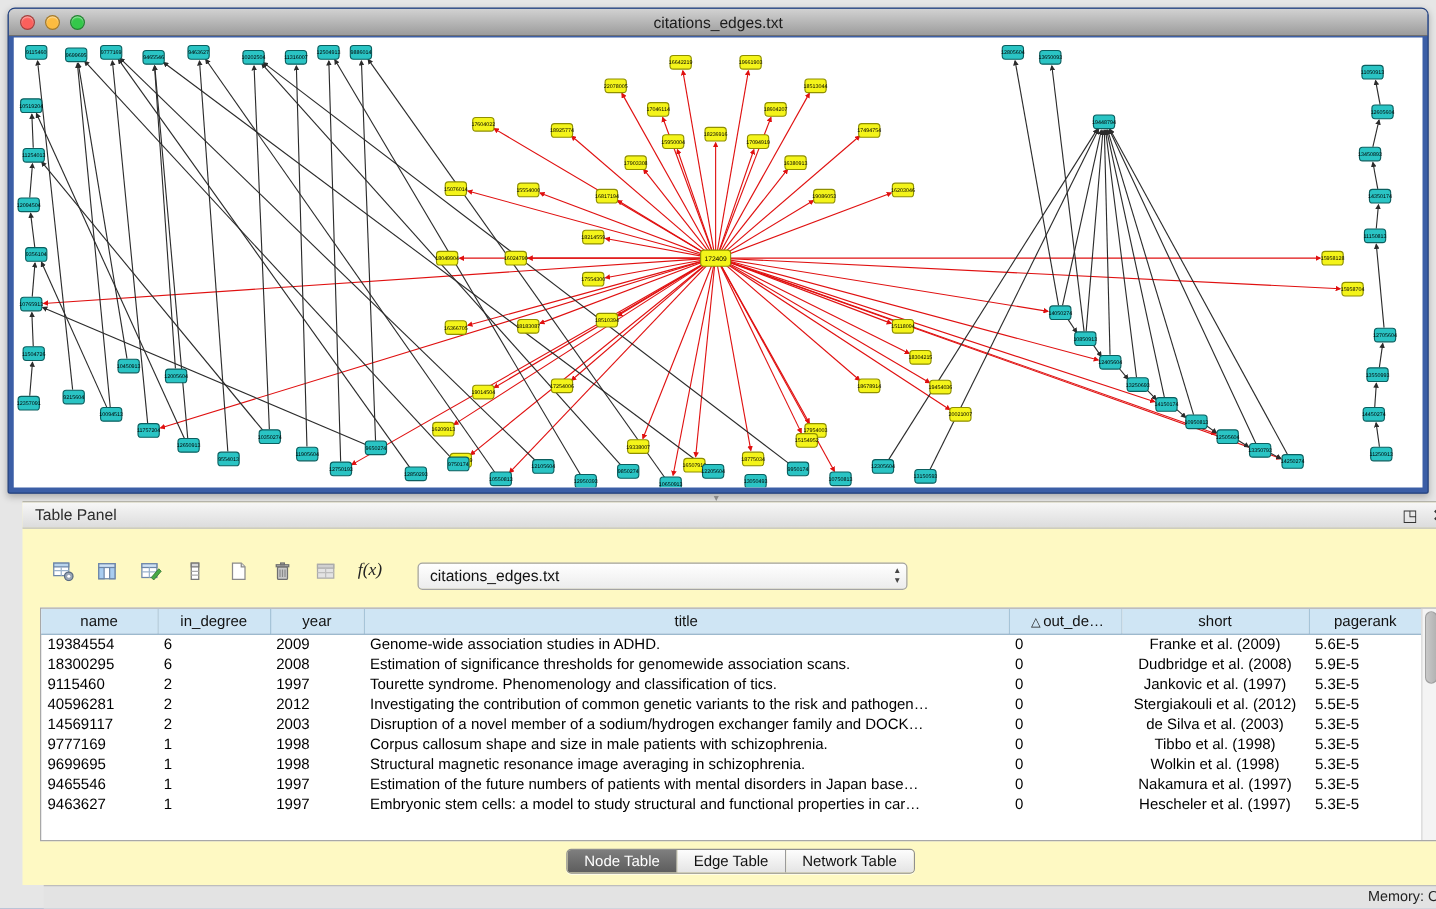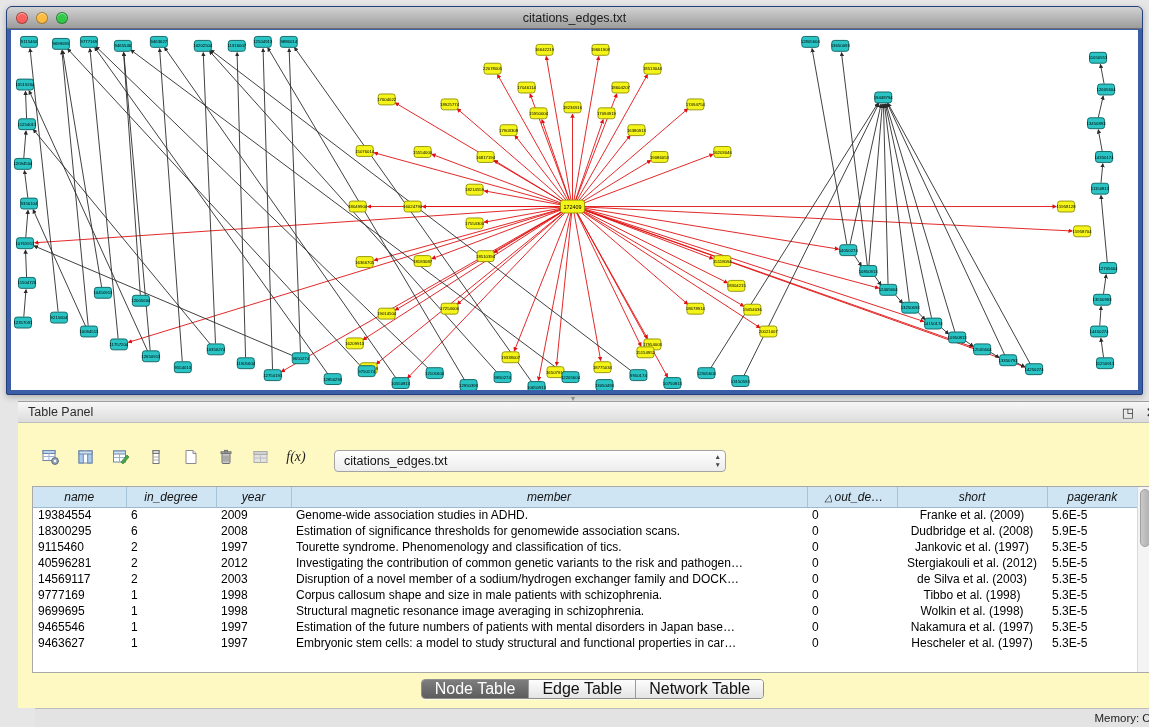--- a/index.html
+++ b/index.html
@@ -45,35 +45,35 @@
   .net-select { margin-left:16px; width:392px; height:22px; background:linear-gradient(#ffffff,#ececec);
     border:1px solid #a3a3a3; border-radius:4px; display:flex; align-items:center;
     font-size:12.5px; color:#111; padding-left:9px; position:relative; }
   .net-select .arrows { position:absolute; right:4px; top:2px; font-size:6.5px; line-height:8px;
     color:#444; text-align:center; }
 
   .table-wrap { position:absolute; left:14px; right:14px; top:84px; height:187px;
     background:#fff; border:1px solid #a8a8a8; }
   table { border-collapse:collapse; table-layout:fixed; width:calc(100% - 15px); }
   thead th { height:20px; background:#cfe5f4; border-right:1px solid #a6c4d8; border-bottom:1px solid #9db9cd;
-    font-size:12px; font-weight:normal; color:#111; text-align:center; overflow:hidden; white-space:nowrap;font-style:italic; }
+    font-size:12px; font-weight:normal; color:#111; text-align:center; overflow:hidden; white-space:nowrap; }
   thead th:last-child { border-right:none; }
   tbody td { height:16px; font-size:12px; color:#000; padding:0 5px; white-space:nowrap;
     overflow:hidden; text-overflow:ellipsis; }
   tbody td.c-short { text-align:center; }
   .sort-tri { font-size:10px; margin-right:2px; }
 
   .vscroll { position:absolute; right:0; top:0; bottom:0; width:15px; background:#f4f4f4; border-left:1px solid #d8d8d8; }
   .vthumb { position:absolute; left:2px; right:2px; top:2px; height:58px; border-radius:6px;
     background:linear-gradient(90deg,#c9c9c9,#b2b2b2); border:1px solid #a0a0a0; }
 
   .tabs-row { position:absolute; left:0; right:0; top:277px; display:flex; justify-content:center; }
   .seg { display:flex; border:1px solid #8f8f8f; border-radius:4px; overflow:hidden; height:20px;
     box-shadow:0 1px 0 rgba(255,255,255,.6); }
-  .seg button { border:none; outline:none; height:100%; padding:0 13px; font-size:16px;
+  .seg button { border:none; outline:none; height:100%; padding:0 13px; font-size:12px;
     font-family:"Liberation Sans", sans-serif; background:linear-gradient(#fdfdfd,#e4e4e4);
     color:#111; border-right:1px solid #9a9a9a; cursor:default; }
   .seg button:last-child { border-right:none; }
   .seg button.active { background:linear-gradient(#7e7e7e,#5d5d5d); color:#fff; }
 
   
   .statusbar { position:absolute; left:0; top:708px; width:1149px; height:19px; background:#e3e3e3;
     border-top:1px solid #bdbdbd; display:flex; align-items:center; justify-content:flex-end;
     padding-right:8px; gap:6px; font-size:11.5px; color:#222;margin-left:35px; }
   .mem-dot { width:11px; height:11px; border-radius:50%; background:radial-gradient(circle at 35% 30%, #8df08d, #2fbf2f);
@@ -517,21 +517,21 @@
         <col style="width:516px">
           <col style="width:90px">
           <col style="width:150px">
           <col style="width:90px">
       </colgroup>
       <thead>
           <tr id="thead-row">
             <th>name</th>
             <th>in_degree</th>
             <th>year</th>
-            <th>member</th>
+            <th>title</th>
             <th style="text-align: center; padding-left: 4px;"><span class="sort-tri">△</span>out_de…</th>
             <th>short</th>
             <th>pagerank</th>
           </tr>
         </thead>
       <tbody id="tbody">
           <tr>
             <td class="c-name">19384554</td>
             <td class="c-in_degree">6</td>
             <td class="c-year">2009</td>

